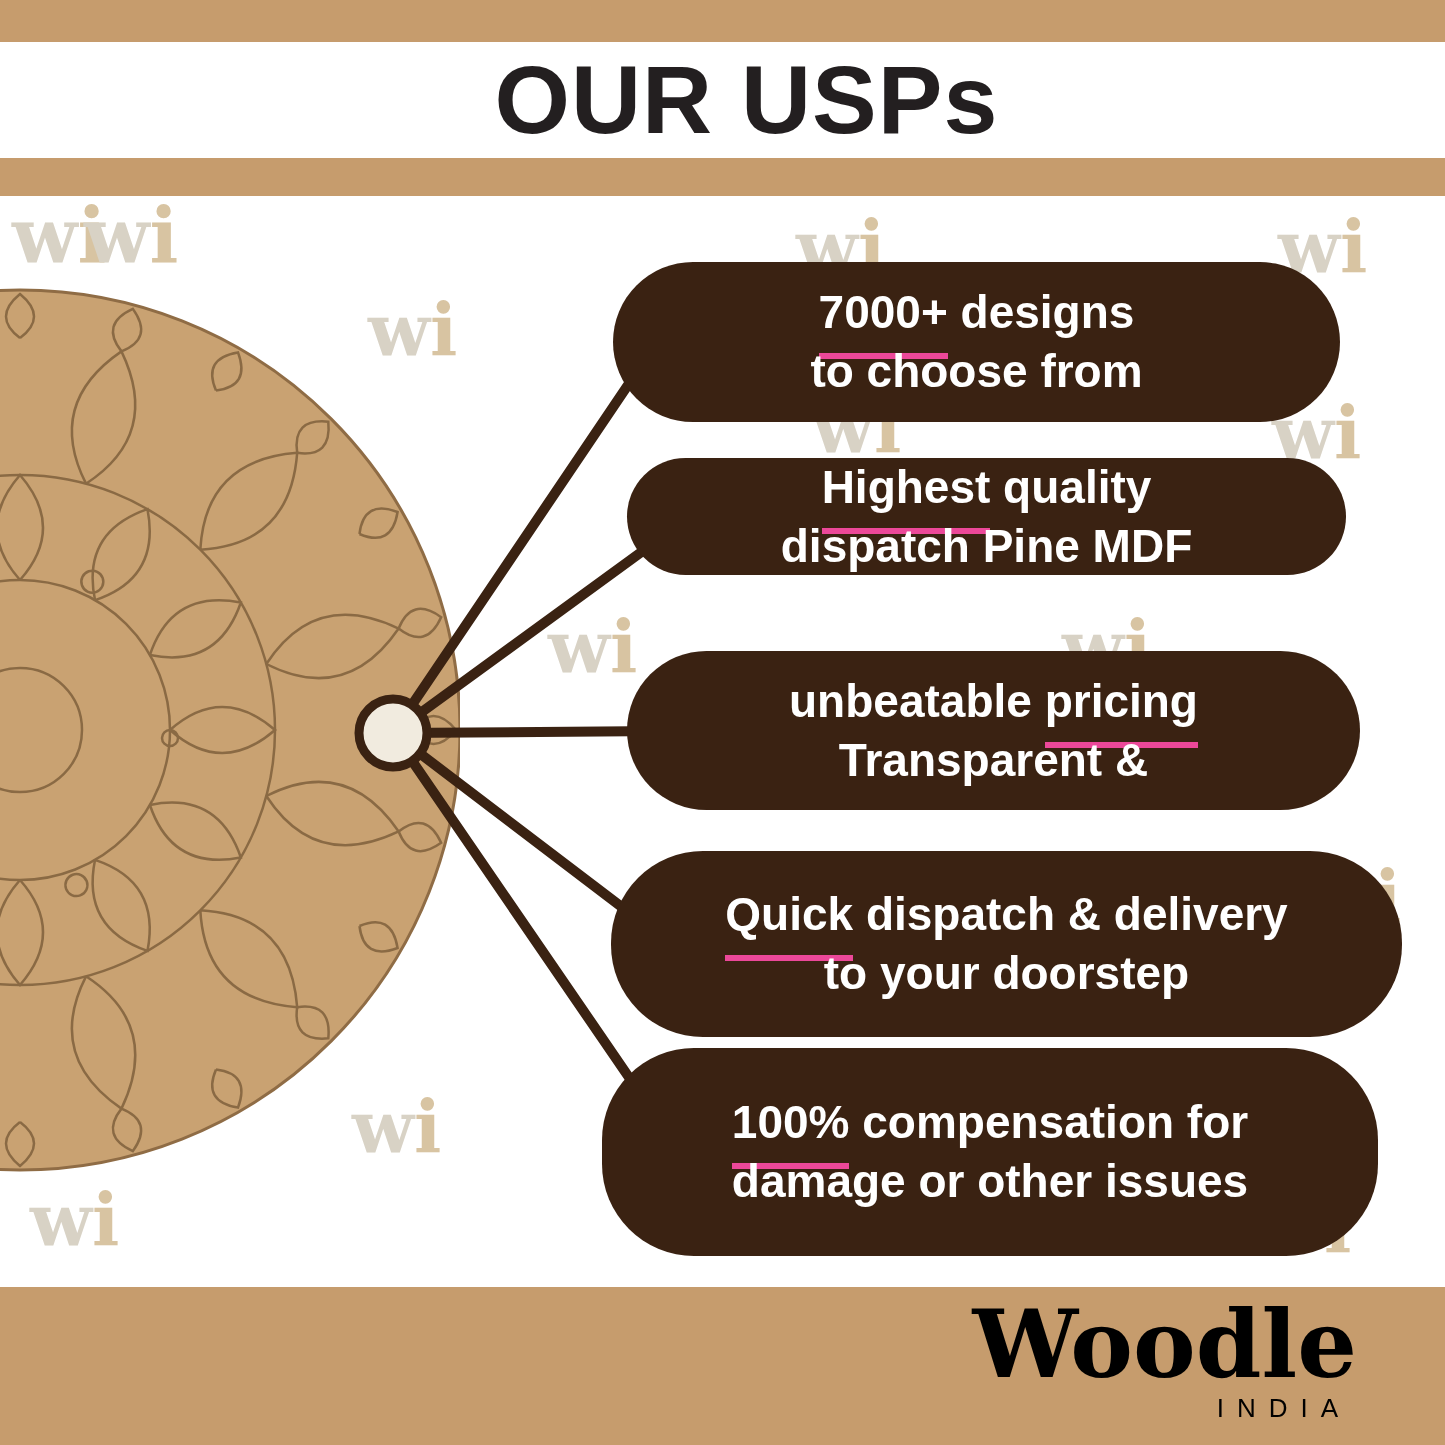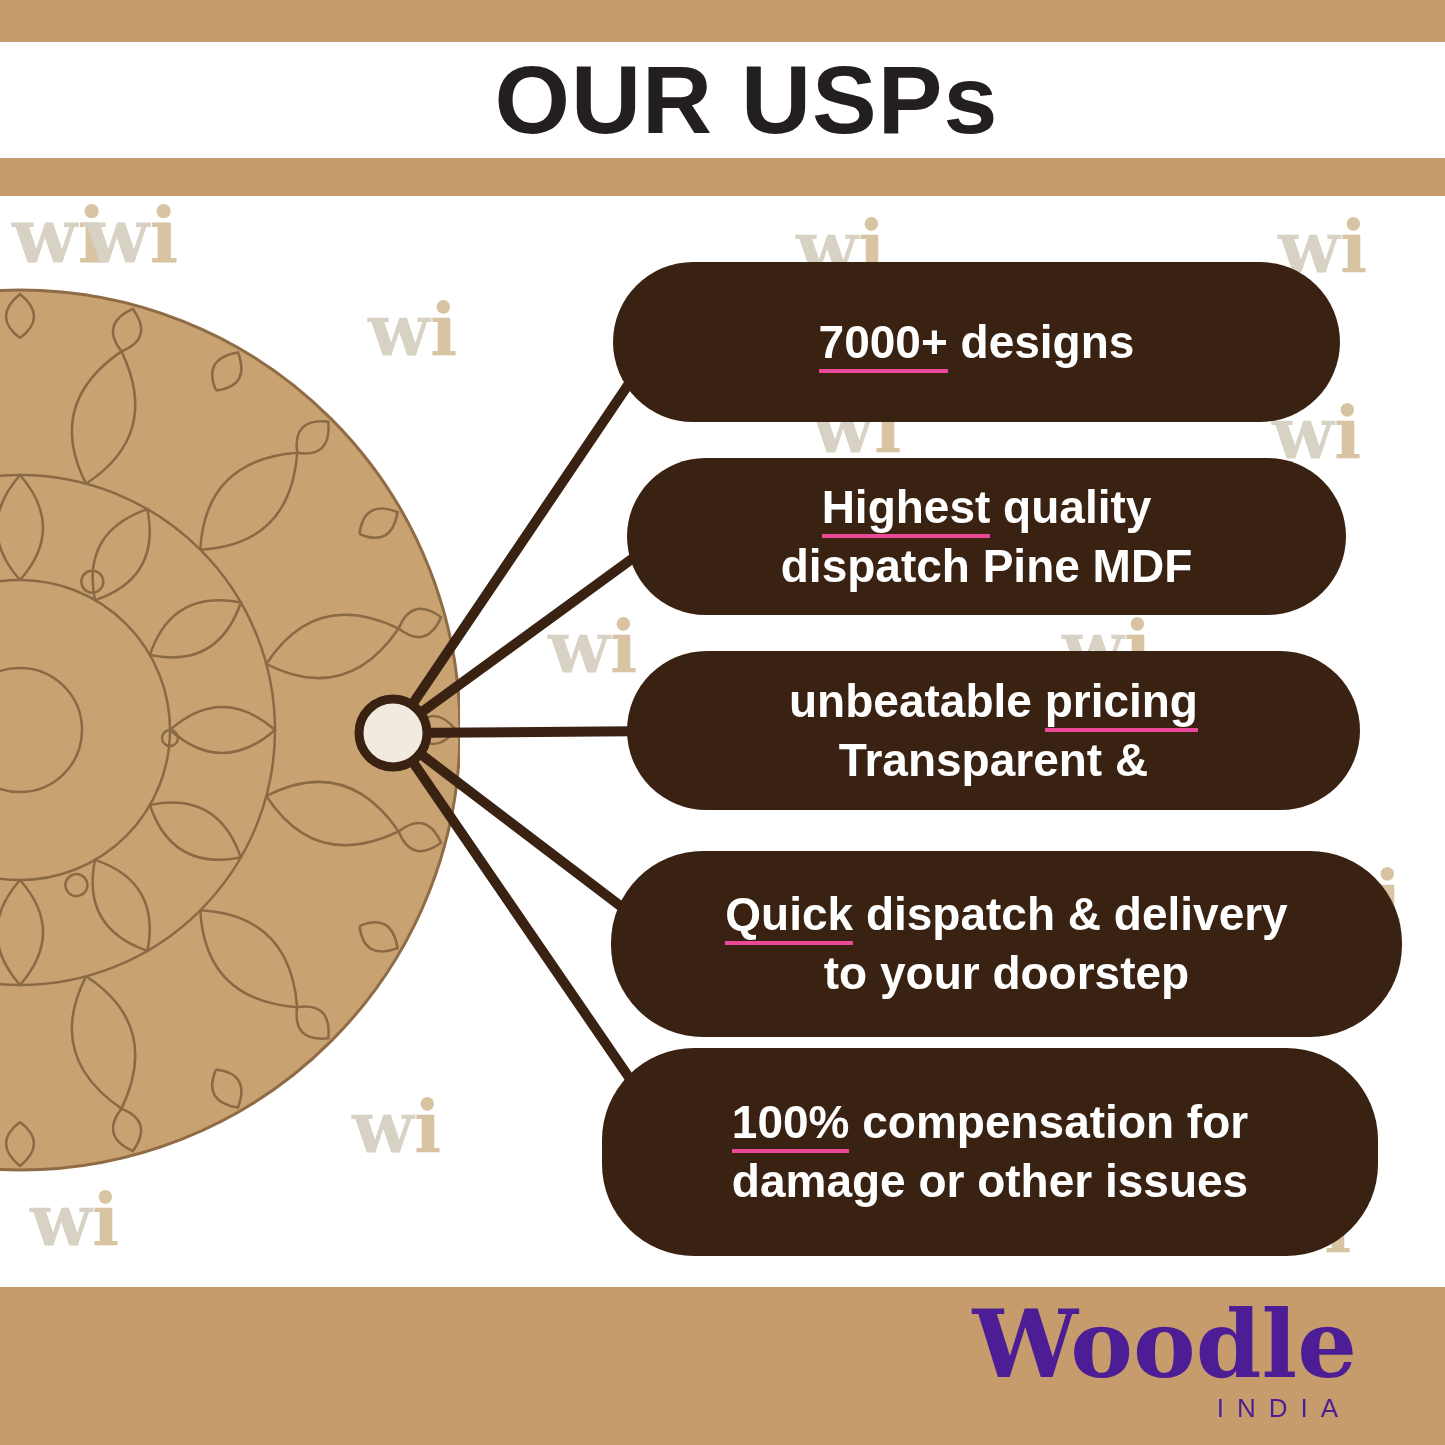--- a/index.html
+++ b/index.html
@@ -23,21 +23,21 @@
   .page-title{
     font-size:97px;font-weight:800;color:#231F20;letter-spacing:1px;
     font-family:"Liberation Sans", sans-serif;
     margin-left:48px;
   }
   .footer{
     position:absolute;left:0;top:1287px;width:1445px;height:158px;
     background:#C69C6D;z-index:6;
   }
   .brand{
-    position:absolute;right:88px;top:10px;text-align:center;color:#4c1d95;
+    position:absolute;right:88px;top:10px;text-align:center;color:#000000;
   }
   .brand-name{
     font-family:"DejaVu Serif", serif;font-weight:bold;
     font-size:94px;line-height:1.0;
   }
   .brand-country{
     font-family:"Liberation Sans", sans-serif;
     font-size:26px;letter-spacing:13px;margin-top:2px;
     text-align:right;padding-right:6px;
   }
@@ -62,23 +62,23 @@
   .pill{
     position:absolute;z-index:4;
     background:#3A2212;border-radius:92px;
     color:#ffffff;
     display:flex;flex-direction:column;justify-content:center;align-items:center;
     text-align:center;
     font-weight:bold;font-size:46px;line-height:1.28;
     font-family:"Liberation Sans", sans-serif;
   }
   .pill-line{padding:0 28px;white-space:nowrap;}
-  .u{border-bottom:4px solid #ec4899;padding-bottom:1px;}
+  .u{border-bottom:6px solid #ec4899;padding-bottom:15px;}
   .p1{left:613px;top:262px;width:727px;height:160px;}
-  .p2{left:627px;top:458px;width:719px;height:157px;}
+  .p2{left:627px;top:458px;width:719px;height:117px;}
   .p3{left:627px;top:651px;width:733px;height:159px;}
   .p4{left:611px;top:851px;width:791px;height:186px;}
   .p5{left:602px;top:1048px;width:776px;height:208px;}
 </style>
 </head>
 <body>
 
 <div class="wm" style="left:12px;top:198px;font-size:76px"><span class="wm-w">w</span><span class="wm-i">i</span></div>
 <div class="wm" style="left:84px;top:198px;font-size:76px"><span class="wm-w">w</span><span class="wm-i">i</span></div>
 <div class="wm" style="left:368px;top:295px"><span class="wm-w">w</span><span class="wm-i">i</span></div>
@@ -143,20 +143,21 @@
     <line x1="393" y1="733" x2="662" y2="537"></line>
     <line x1="393" y1="733" x2="663" y2="731"></line>
     <line x1="393" y1="733" x2="652" y2="930"></line>
     <line x1="393" y1="733" x2="663" y2="1127"></line>
   </g>
   <circle cx="393" cy="733" r="34" fill="#F1EBDF" stroke="#3A2212" stroke-width="9"></circle>
 </svg>
 
 <div class="pill p1">
   <div class="pill-line"><span></span><span class="u">7000+</span><span> designs</span></div>
+  <div class="pill-line"><span>to choose from</span><span class="u"></span><span></span></div>
 </div>
 
 <div class="pill p2">
   <div class="pill-line"><span></span><span class="u">Highest</span><span> quality</span></div>
   <div class="pill-line"><span>dispatch Pine MDF</span><span class="u"></span><span></span></div>
 </div>
 
 <div class="pill p3">
   <div class="pill-line"><span>unbeatable </span><span class="u">pricing</span><span></span></div>
   <div class="pill-line"><span>Transparent &amp;</span><span class="u"></span><span></span></div>

